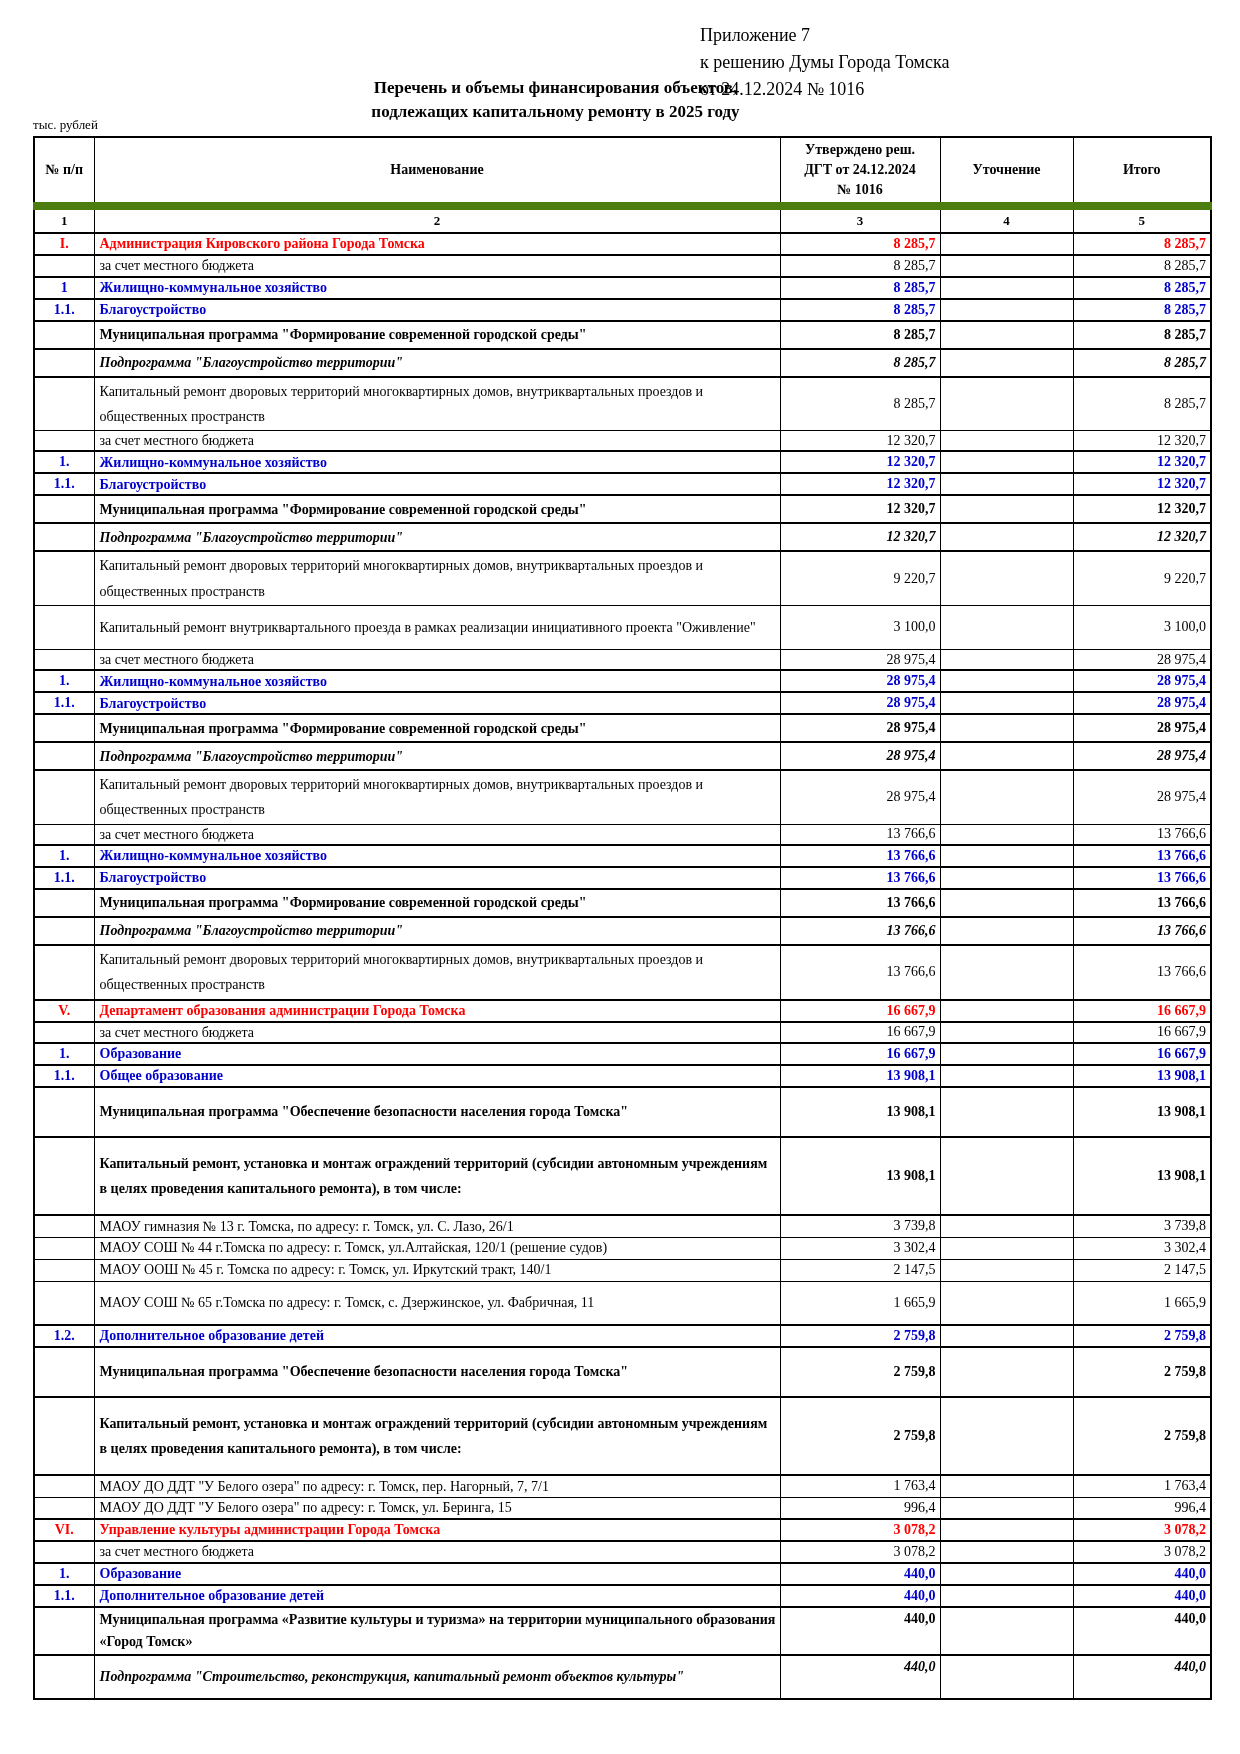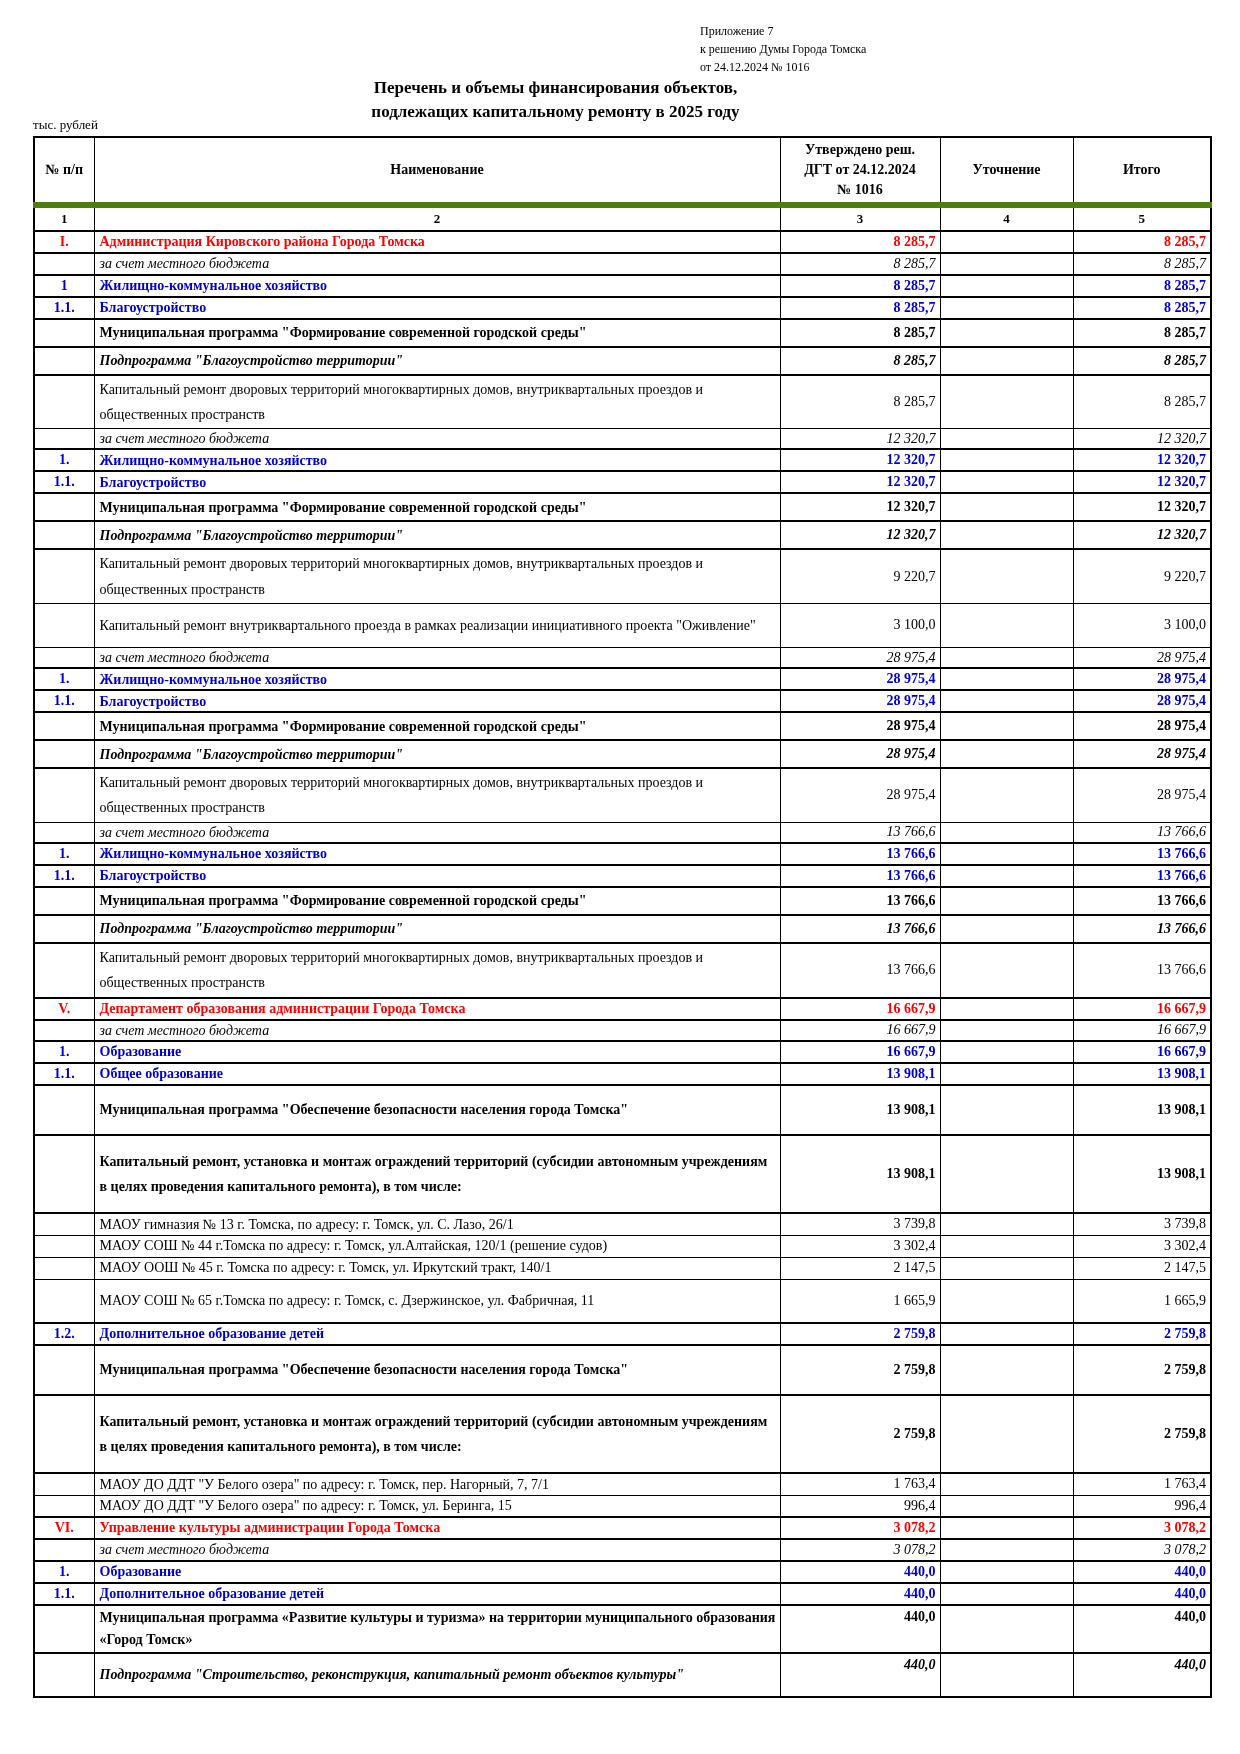--- a/index.html
+++ b/index.html
@@ -1,45 +1,45 @@
 <!DOCTYPE html>
 <html style="--red: #ff0000; --blue: #0000cc;"><head>
 <meta charset="utf-8">
 <style>
   html,body{margin:0;padding:0;background:#fff;}
   body{
     width:1240px;height:1754px;position:relative;
     font-family:"Liberation Serif","DejaVu Serif",serif;color:#000;
   }
-  .annotation{position:absolute;left:700px;top:22px;font-size:12px;line-height:1.5;}
+  .annotation{position:absolute;left:700px;top:22px;font-size:18px;line-height:1.5;}
   .title{position:absolute;left:33px;top:76px;width:1045px;text-align:center;
          font-weight:bold;font-size:17px;line-height:1.4;}
   .unit{position:absolute;left:33px;top:117px;width:1175px;font-size:13px;}
   table.fin{
     position:absolute;left:33px;top:136px;width:1177px;
     border-collapse:collapse;table-layout:fixed;
     border:2px solid #000;font-size:14px;
   }
   col.c-num{width:60px;} col.c-name{width:686px;} col.c-appr{width:160px;}
   col.c-clar{width:133px;} col.c-total{width:138px;}
   th,td{border:1px solid #000;padding:1px 4px;vertical-align:middle;overflow:hidden;}
   thead th{font-weight:bold;text-align:center;}
-  tr.head th{height:62px;white-space:pre-line;line-height:1.45;border-bottom:6px solid #4d7c0f;}
+  tr.head th{height:62px;white-space:pre-line;line-height:1.45;border-bottom:8px solid #4d7c0f;}
   tr.idx th{height:20px;font-size:13px;border-bottom:2px solid #000;}
   tbody tr{height:22px;}
   td.num-cell{text-align:center;}
   td.name-cell{text-align:left;padding-left:5px;line-height:1.25;}
   td.val-cell{text-align:right;padding-right:4px;}
   tr.section td{color:var(--red,#f00);font-weight:bold;border-top:2px solid #000;border-bottom:2px solid #000;}
   tr.category td{color:var(--blue,#0000cc);font-weight:bold;border-top:2px solid #000;border-bottom:2px solid #000;}
   tr.program td{font-weight:bold;border-top:2px solid #000;border-bottom:2px solid #000;}
   tr.program,tr.subprogram{height:28px;}
   tr.subprogram td{font-weight:bold;font-style:italic;border-top:2px solid #000;border-bottom:2px solid #000;}
   tr.budget{height:20px;}
-  tr.budget td{font-style:italic;}
+  tr.budget td{}
   tr.object-bold td.name-cell{font-weight:normal;}
   tr.size-tall{height:44px;padding-left:24px;}
   tr.size-tall td.name-cell{line-height:1.8;}
   tr.size-pad{height:50px;}
   tr.size-xpad{height:78px;}
   tr.size-xpad td.name-cell{line-height:1.8;}
   tr.vtop td.val-cell{vertical-align:top;padding-top:3px;}
   tr.vtop td.name-cell{line-height:1.6;}
 </style>
 </head>

